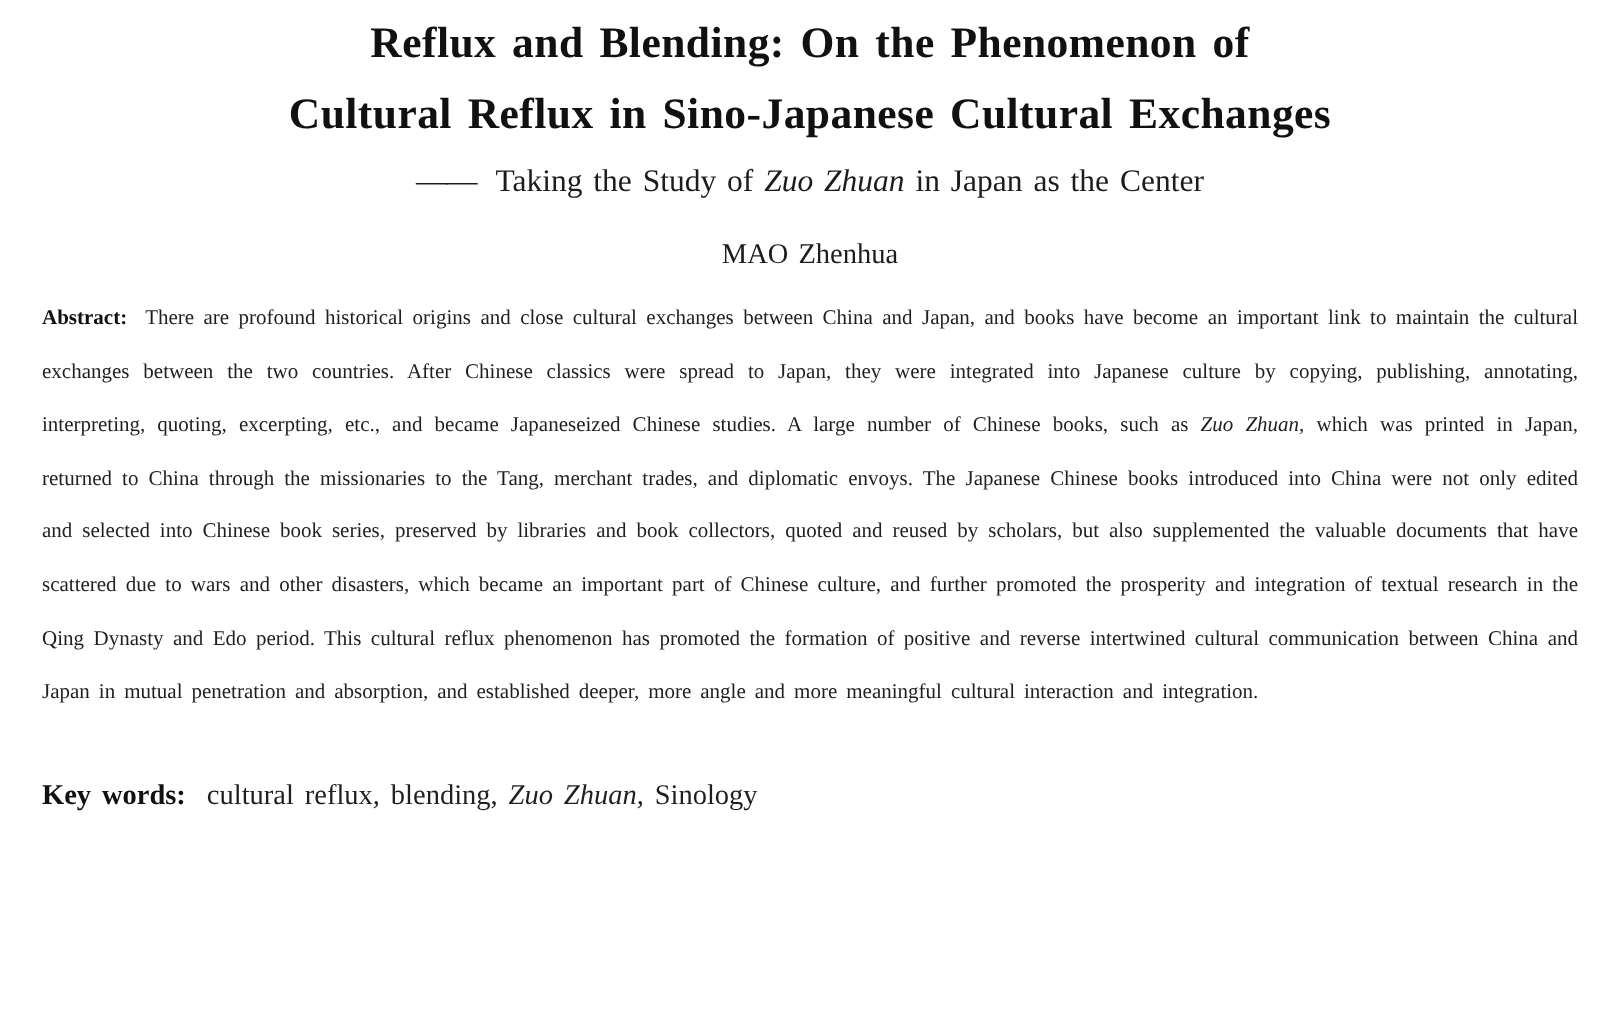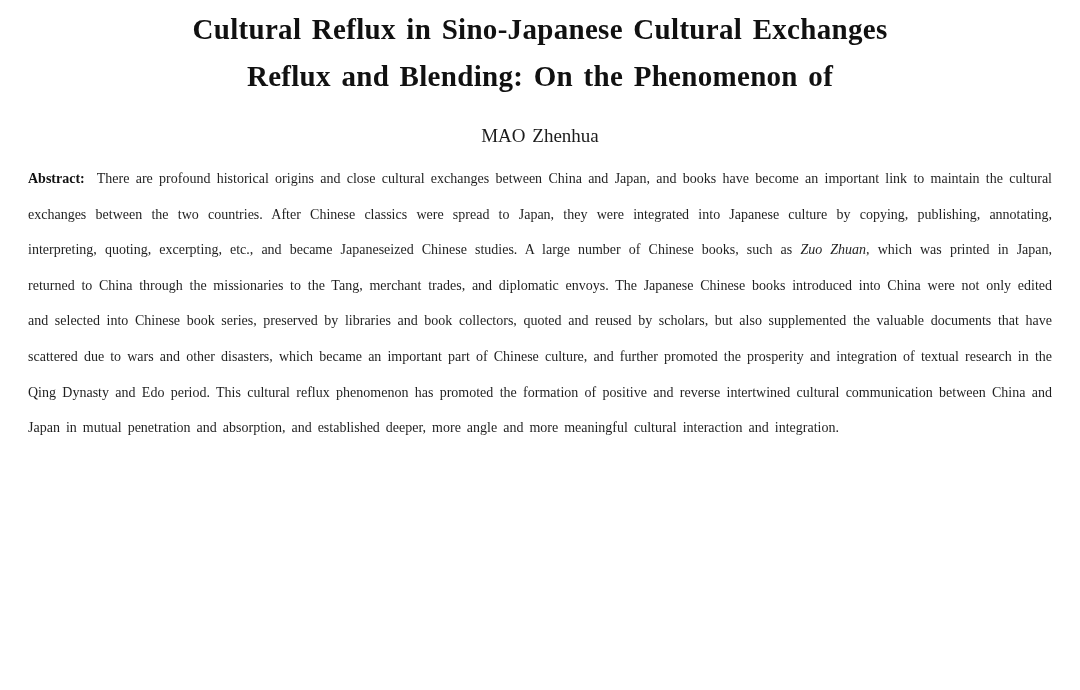--- a/index.html
+++ b/index.html
@@ -80,23 +80,25 @@
   i {
     font-style: italic;
   }
 </style>
 </head>
 <body>
 
 <main class="page">
 
   <h1 class="title">
+    <span class="title-line">Reflux and Blending: On the Phenomenon of</span>
     <span class="title-line">Cultural Reflux in Sino-Japanese Cultural Exchanges</span>
-    <span class="title-line">Reflux and Blending: On the Phenomenon of</span>
   </h1>
 
+  <div class="subtitle"><span class="dash">——</span> <span>Taking the Study of</span> <i>Zuo Zhuan</i> <span>in Japan as the Center</span></div>
 
   <div class="author">MAO Zhenhua</div>
 
   <p class="abstract"><span class="para-label">Abstract:</span><span>There are profound historical origins and close cultural exchanges between China and Japan, and books have become an important link to maintain the cultural exchanges between the two countries. After Chinese classics were spread to Japan, they were integrated into Japanese culture by copying, publishing, annotating, interpreting, quoting, excerpting, etc., and became Japaneseized Chinese studies. A large number of Chinese books, such as</span> <i>Zuo Zhuan</i><span>, which was printed in Japan, returned to China through the missionaries to the Tang, merchant trades, and diplomatic envoys. The Japanese Chinese books introduced into China were not only edited and selected into Chinese book series, preserved by libraries and book collectors, quoted and reused by scholars, but also supplemented the valuable documents that have scattered due to wars and other disasters, which became an important part of Chinese culture, and further promoted the prosperity and integration of textual research in the Qing Dynasty and Edo period. This cultural reflux phenomenon has promoted the formation of positive and reverse intertwined cultural communication between China and Japan in mutual penetration and absorption, and established deeper, more angle and more meaningful cultural interaction and integration.</span></p>
 
+  <p class="keywords"><span class="para-label">Key words:</span><span>cultural reflux, blending,</span> <i>Zuo Zhuan</i><span>, Sinology</span></p>
 
 </main>
 
 </body></html>

